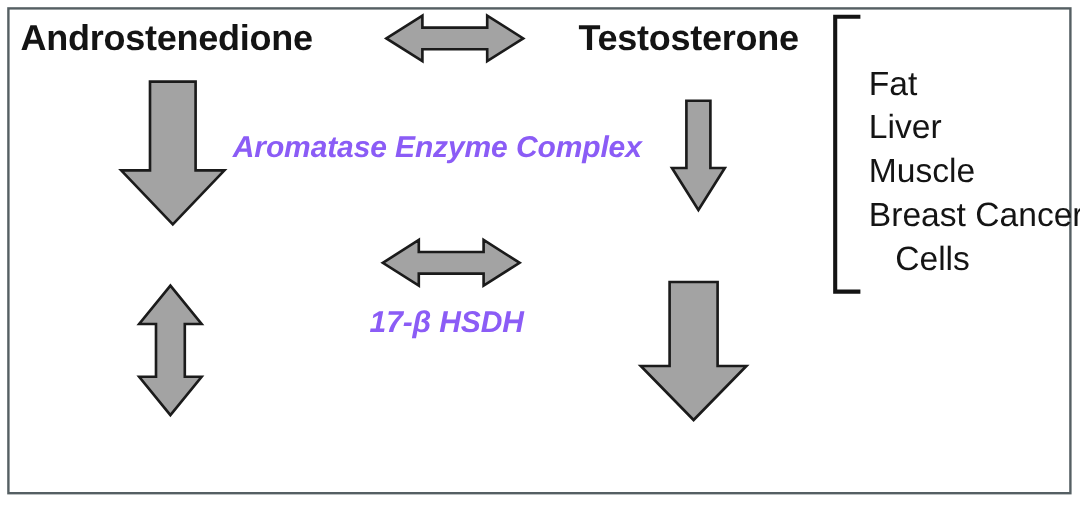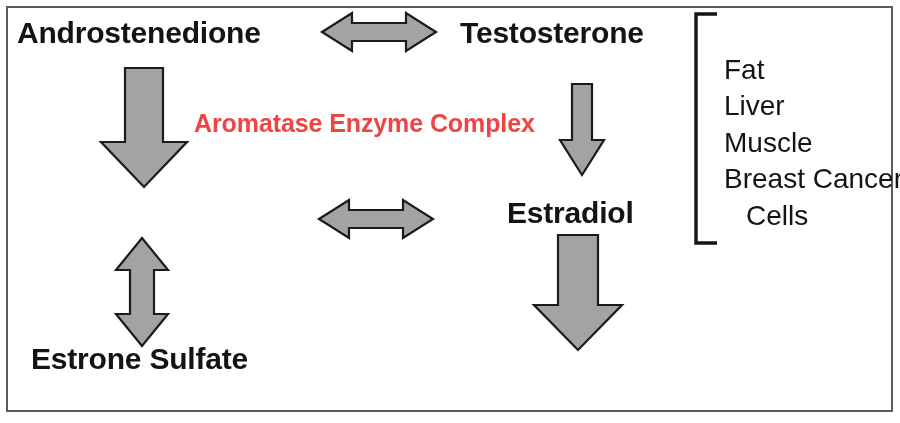--- a/index.html
+++ b/index.html
@@ -32,21 +32,22 @@
     position: absolute;
     font-weight: bold;
     color: #141414;
     letter-spacing: -0.2px;
     white-space: nowrap;
     line-height: 1.08;
   }
   .enzyme {
     position: absolute;
     font-weight: bold;
-    color: #ef4444;
+    font-style: italic;
+    color: #8b5cf6;
     white-space: nowrap;
     letter-spacing: -0.1px;
   }
   .tissue-list {
     position: absolute;
     font-weight: normal;
     color: #141414;
     line-height: 1.30;
     white-space: nowrap;
   }
@@ -84,30 +85,29 @@
   }
 </style>
 </head>
 <body>
 
 <div id="canvas">
   <div id="frame">
 
     <div class="node" style="left:9px; top:9px; font-size:30px;">Androstenedione</div>
 
-    <div class="node" style="left:452px; top:9px; font-size:30px;">Testosterone</div>
+    <div class="node" style="left:474px; top:9px; font-size:30px;">Testosterone</div>
 
 
-    <div class="node" style="left:499px; top:189px; font-size:30px;">Estradiol</div>
 
-    <div class="node" style="left:23px; top:335px; font-size:30px;">Estrone Sulfate</div>
 
 
     <div class="enzyme" style="left:186px; top:101px; font-size:25px;">Aromatase Enzyme Complex</div>
 
+    <div class="enzyme" style="left:300px; top:247px; font-size:25px;">17-β HSDH</div>
 
     <svg class="arrow-svg" style="left:312px; top:2px;" width="118" height="44" viewBox="0 0 118 44">
       <polygon class="arrow-shape" points="2,22 32,3 32,13 86,13 86,3 116,22 86,41 86,31 32,31 32,41"></polygon>
     </svg>
 
     <svg class="arrow-svg" style="left:89px; top:58px;" width="94" height="124" viewBox="0 0 94 124">
       <polygon class="arrow-shape" points="28,2 66,2 66,76 90,76 47,121 4,76 28,76"></polygon>
     </svg>
 
     <svg class="arrow-svg" style="left:549px; top:74px;" width="50" height="96" viewBox="0 0 50 96">

